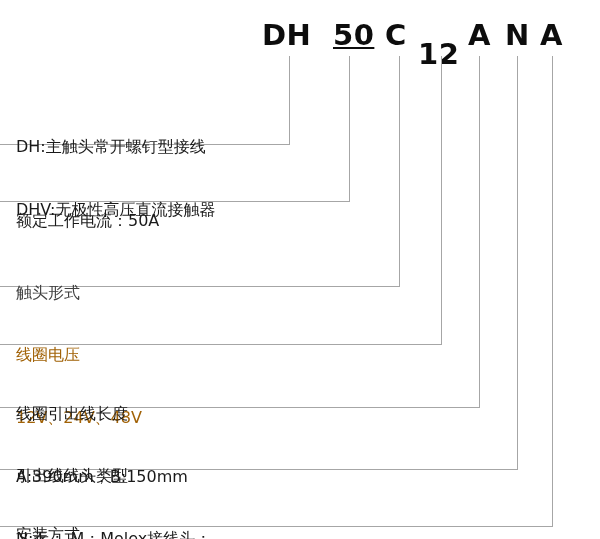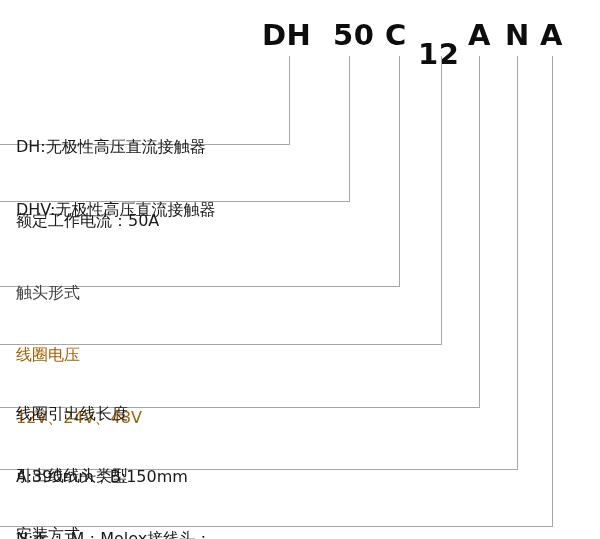--- a/index.html
+++ b/index.html
@@ -67,38 +67,38 @@
     white-space: pre;
   }
 </style>
 </head>
 <body>
 
 <div id="diagram">
 
   <div class="code-row">
     <span class="code-seg" style="left: 262px;">DH</span>
-    <span class="code-seg" style="left: 333px;">50</span>
+    <span class="code-seg" style="left: 333px; text-decoration: underline;">50</span>
     <span class="code-seg" style="left: 385px;">C</span>
     <span class="code-seg" style="left: 418px; margin-top: 19px;">12</span>
     <span class="code-seg" style="left: 468px;">A</span>
     <span class="code-seg" style="left: 505px;">N</span>
     <span class="code-seg" style="left: 540px;">A</span>
   </div>
 
   <div class="bracket" style="top: 56px; width: 290px; height: 89px; border-right-color: rgb(166, 166, 166); border-bottom-color: rgb(166, 166, 166);"></div>
   <div class="bracket" style="top: 56px; width: 350px; height: 146px; border-right-color: rgb(166, 166, 166); border-bottom-color: rgb(166, 166, 166);"></div>
   <div class="bracket" style="top: 56px; width: 400px; height: 231px; border-right-color: rgb(166, 166, 166); border-bottom-color: rgb(166, 166, 166);"></div>
   <div class="bracket" style="top: 56px; width: 442px; height: 289px; border-right-color: rgb(166, 166, 166); border-bottom-color: rgb(166, 166, 166);"></div>
   <div class="bracket" style="top: 56px; width: 480px; height: 352px; border-right-color: rgb(166, 166, 166); border-bottom-color: rgb(166, 166, 166);"></div>
   <div class="bracket" style="top: 56px; width: 518px; height: 414px; border-right-color: rgb(166, 166, 166); border-bottom-color: rgb(166, 166, 166);"></div>
   <div class="bracket" style="top: 56px; width: 553px; height: 471px; border-right-color: rgb(166, 166, 166); border-bottom-color: rgb(166, 166, 166);"></div>
 
   <div class="desc" style="top: 94px; color: rgb(26, 26, 26);">
-    <span class="l1">DH:无极性高压直流接触器</span>
+    <span class="l1">DH:主触头常开螺钉型接线</span>
     <span class="l2">DHV:无极性高压直流接触器</span>
   </div>
 
   <div class="desc" style="top: 168px; color: rgb(26, 26, 26);">
     <span class="l1">额定工作电流：50A</span>
     <span class="l2"></span>
   </div>
 
   <div class="desc" style="top: 240px; color: #404040;">
     <span class="l1">触头形式</span>

